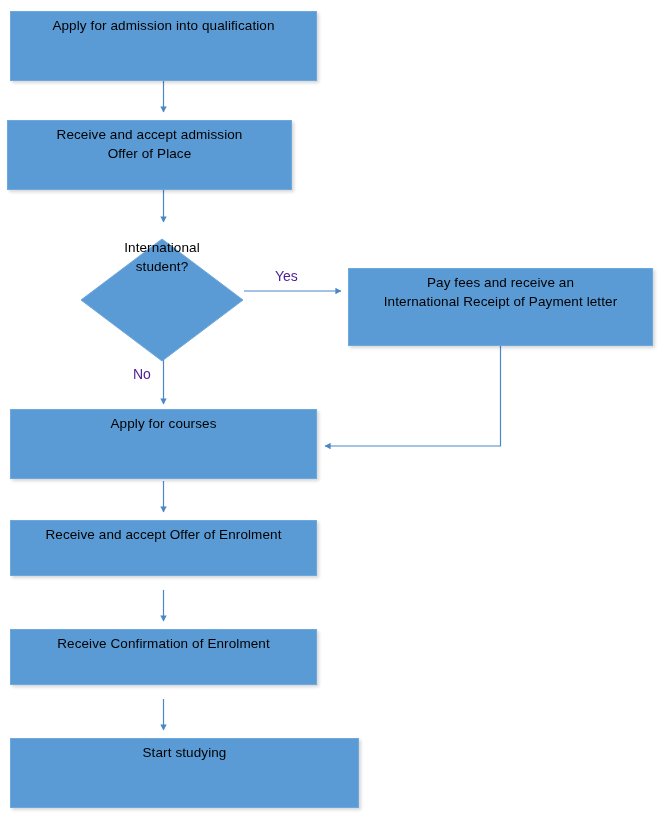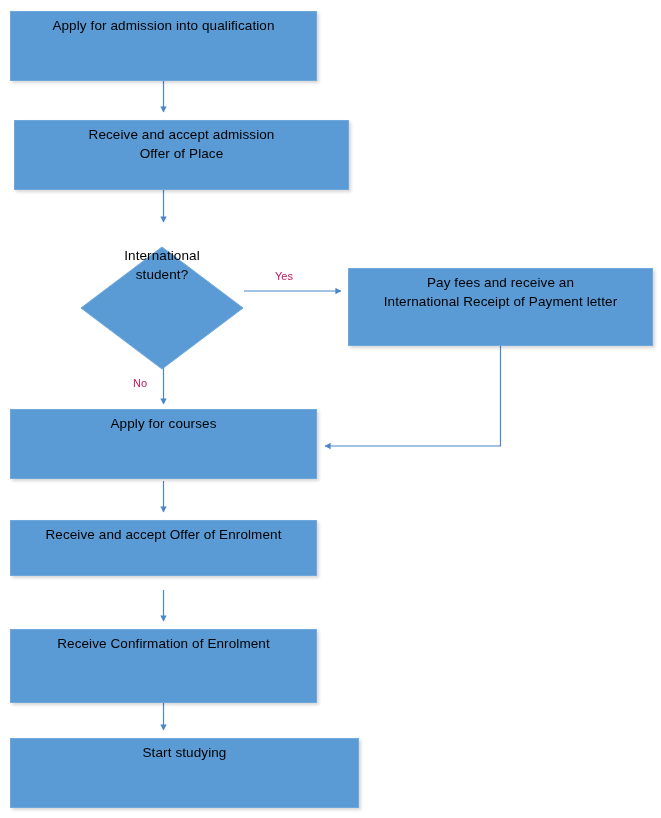--- a/index.html
+++ b/index.html
@@ -52,22 +52,22 @@
     position: relative;
     z-index: 2;
   }
   .node-label {
     white-space: pre-line;
     display: block;
     width: 100%;
   }
   .edge-label {
     position: absolute;
-    color: #be185d;
-    font-size: 11px;
+    color: #4c1d95;
+    font-size: 14px;
     line-height: 16px;
     white-space: nowrap;
     z-index: 4;
     text-align: right;
   }
   #connector-layer {
     position: absolute;
     left: 0;
     top: 0;
     width: 661px;
@@ -110,51 +110,51 @@
       <line x1="163.5" y1="590" x2="163.5" y2="621" marker-end="url(#arrowdown)"></line>
 
       <line x1="163.5" y1="699" x2="163.5" y2="730" marker-end="url(#arrowdown)"></line>
     </g>
   </svg>
 
   <div class="node process" style="left:10px; top:11px; width:307px; height:70px;">
     <span class="node-label">Apply for admission into qualification</span>
   </div>
 
-  <div class="node process" style="left:14px; top:120px; width:335px; height:70px;">
+  <div class="node process" style="left:7px; top:120px; width:285px; height:70px;">
     <span class="node-label">Receive and accept admission
 Offer of Place</span>
   </div>
 
-  <div class="node decision" style="left:80px; top:246px; width:164px; height:124px;">
+  <div class="node decision" style="left:80px; top:238px; width:164px; height:124px;">
     <svg class="diamond-shape" viewBox="0 0 164 124" preserveAspectRatio="none" xmlns="http://www.w3.org/2000/svg">
       <polygon points="82,1 163,62 82,123 1,62" fill="#5B9BD5" stroke="#6FA8DC" stroke-width="1"></polygon>
     </svg>
     <span class="node-label">International
 student?</span>
   </div>
 
   <div class="node process" style="left:348px; top:268px; width:305px; height:78px;">
     <span class="node-label">Pay fees and receive an
 International Receipt of Payment letter</span>
   </div>
 
   <div class="node process" style="left:10px; top:409px; width:307px; height:70px;">
     <span class="node-label">Apply for courses</span>
   </div>
 
   <div class="node process" style="left:10px; top:520px; width:307px; height:56px;">
     <span class="node-label">Receive and accept Offer of Enrolment</span>
   </div>
 
-  <div class="node process" style="left:10px; top:629px; width:307px; height:74px;">
+  <div class="node process" style="left:10px; top:629px; width:307px; height:56px;">
     <span class="node-label">Receive Confirmation of Enrolment</span>
   </div>
 
   <div class="node process" style="left:10px; top:738px; width:349px; height:70px;">
     <span class="node-label">Start studying</span>
   </div>
 
   <span class="edge-label" style="left:275px; top:268px;">Yes</span>
 
-  <span class="edge-label" style="left:133px; top:366px;margin-top:9px;">No</span>
+  <span class="edge-label" style="left:133px; top:366px;">No</span>
 
 </div>
 
 </body></html>

